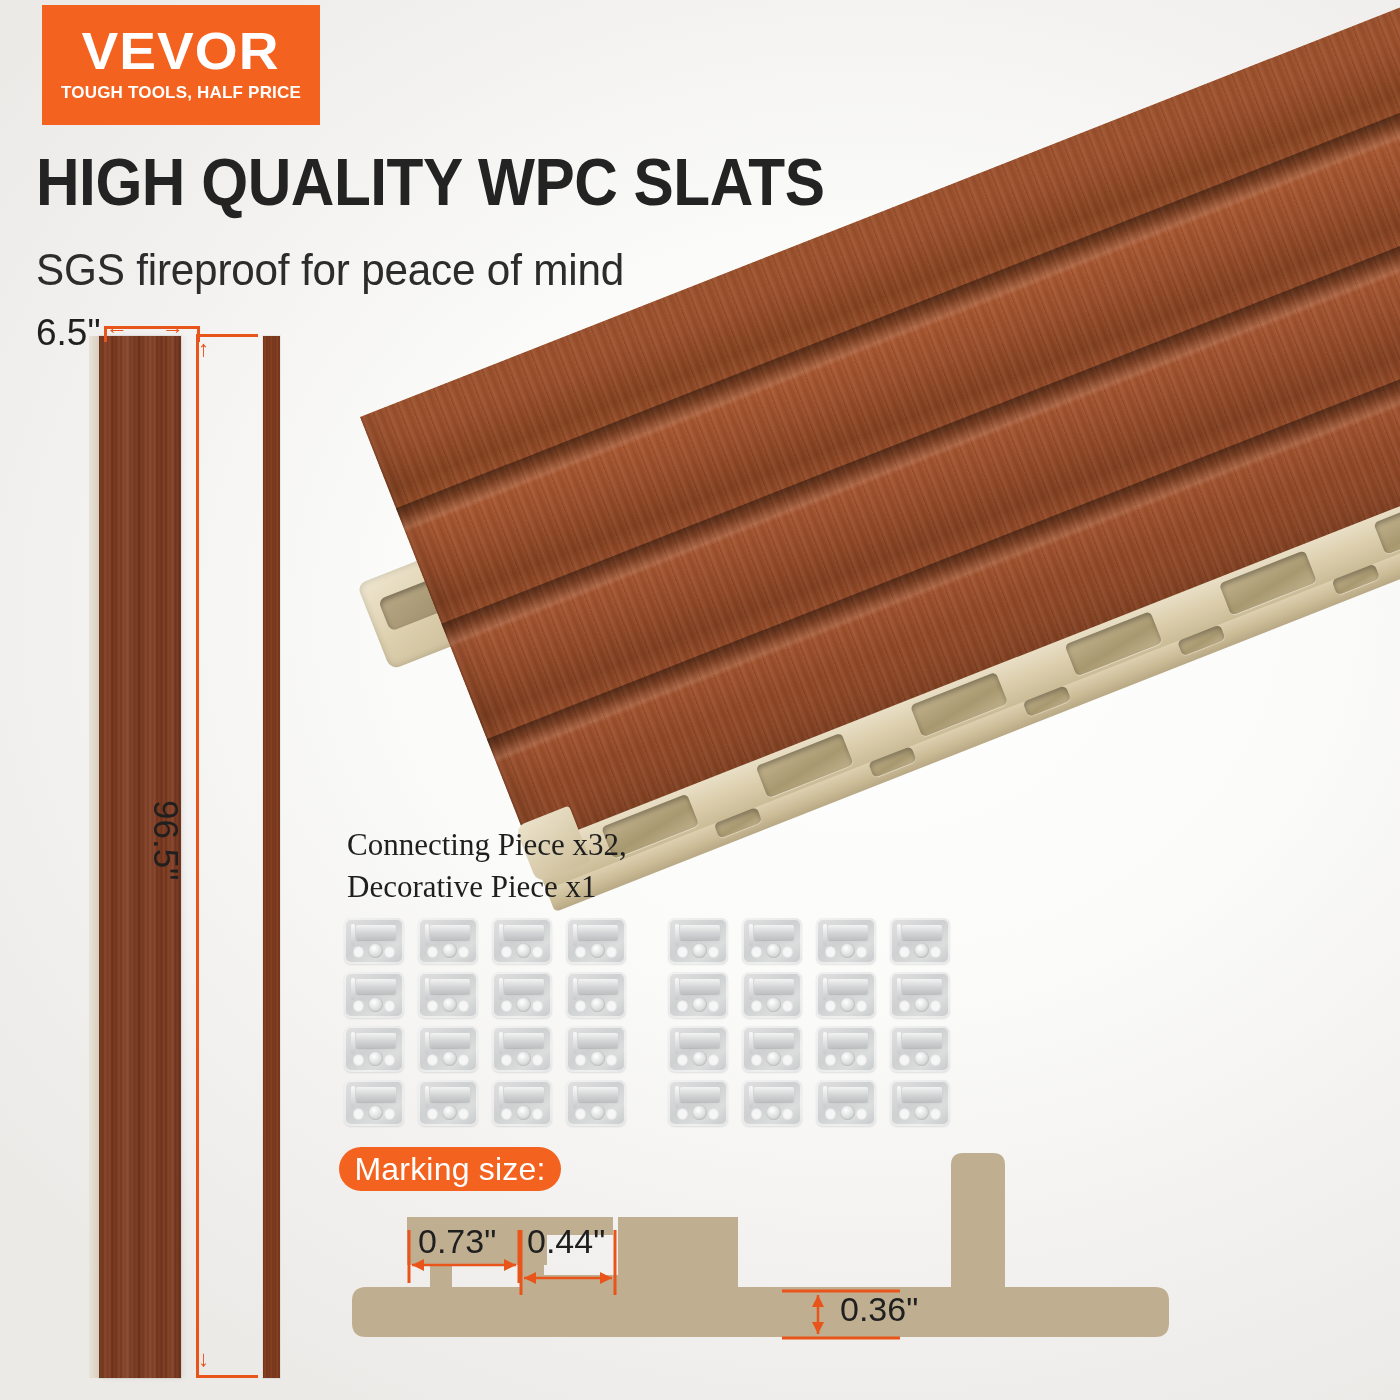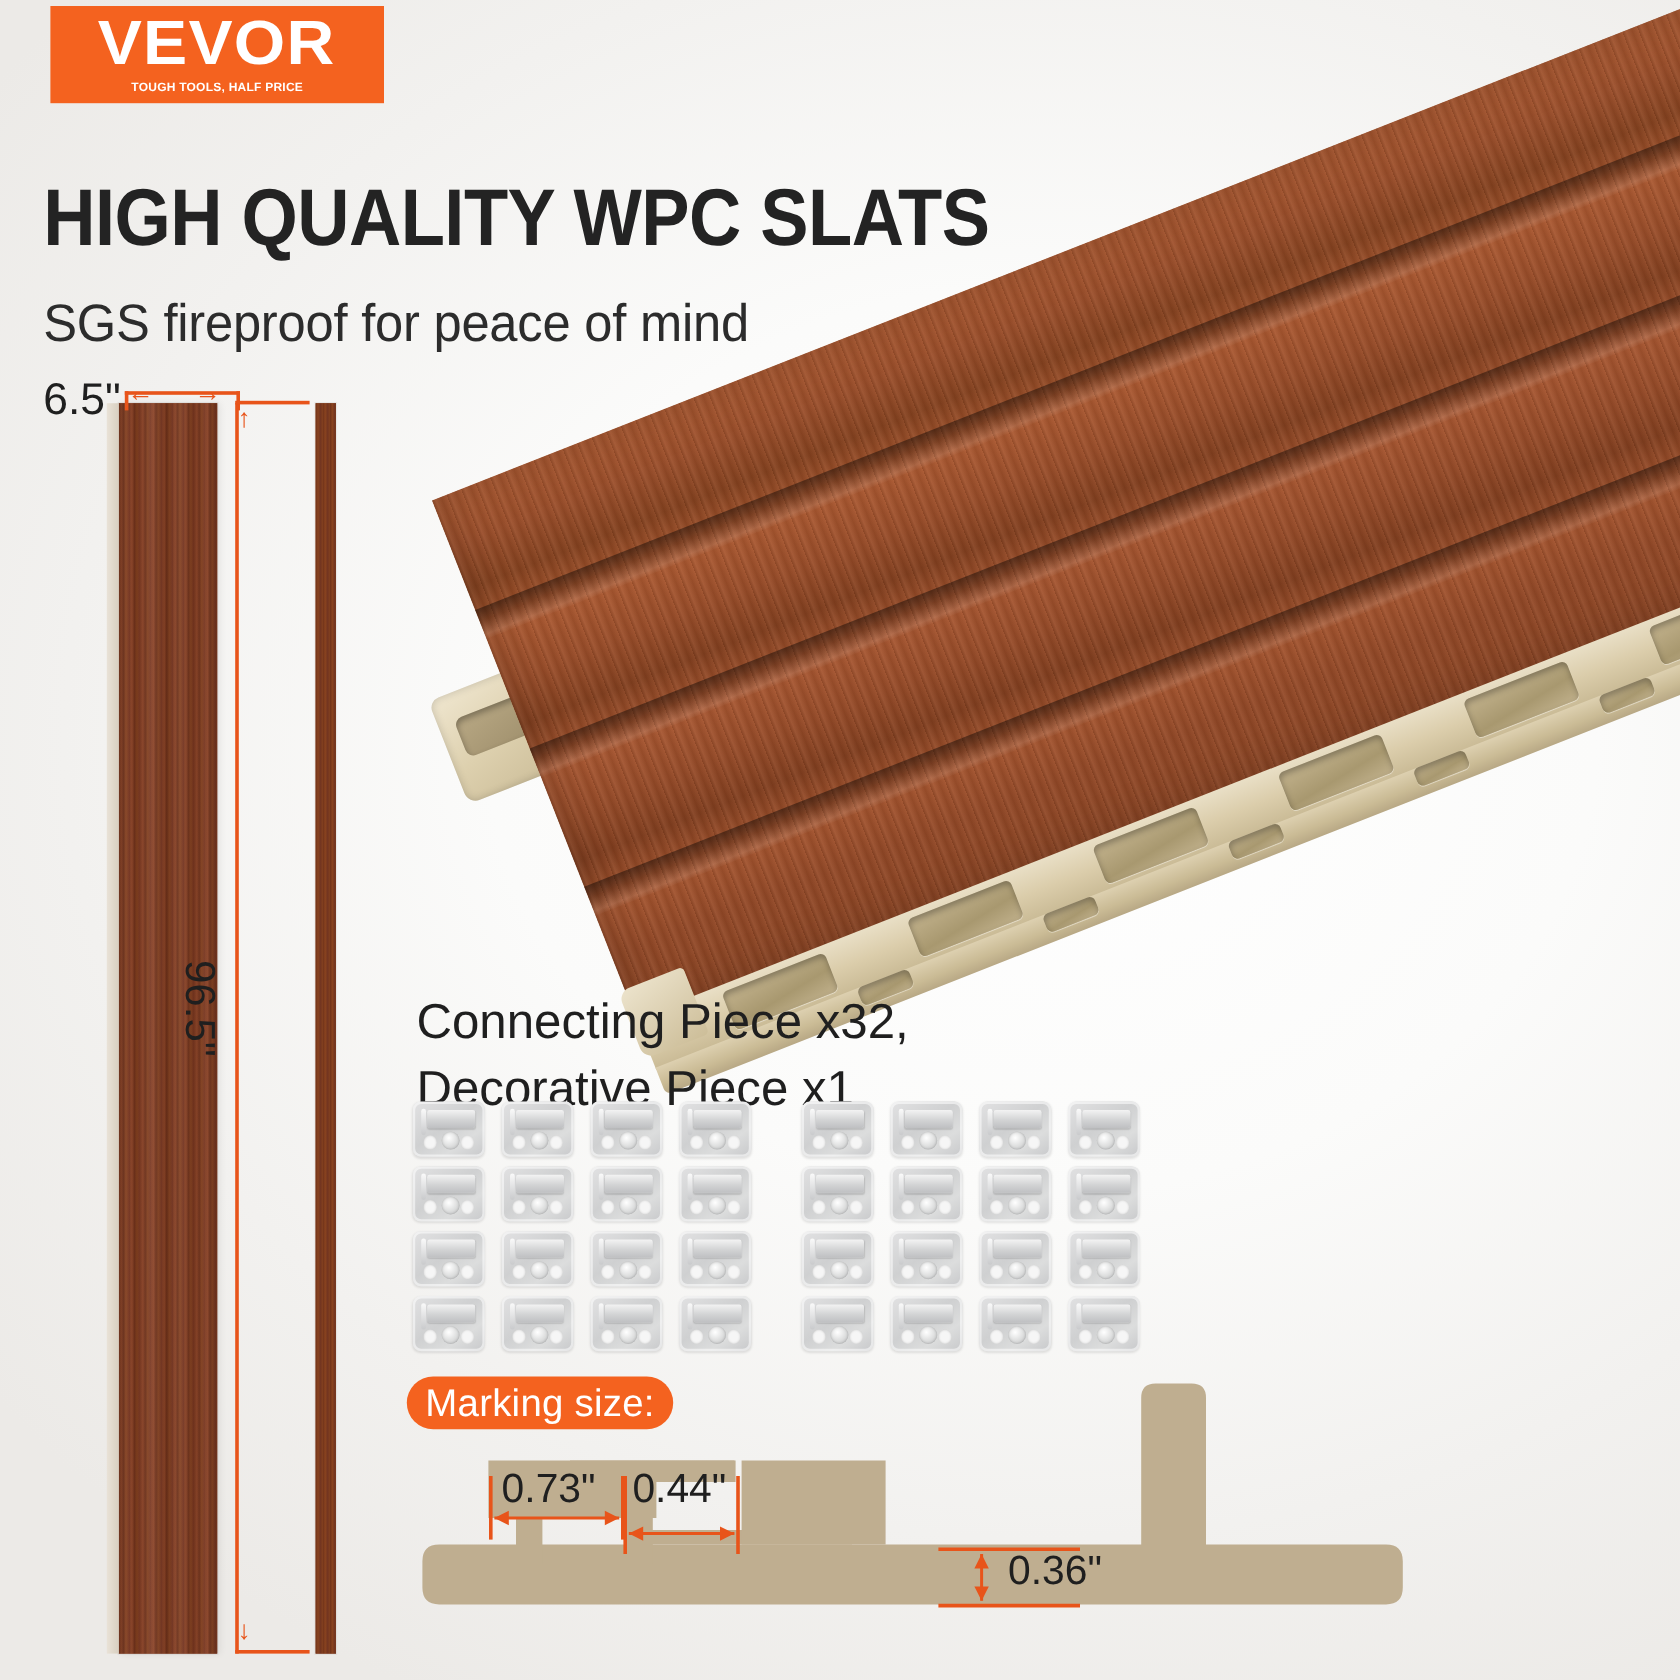--- a/index.html
+++ b/index.html
@@ -10,31 +10,31 @@
   }
   .stage{
     position:relative;width:1400px;height:1400px;
     background:
       radial-gradient(ellipse 1100px 900px at 62% 44%, #ffffff 0%, #fbfbfa 42%, #f2f1ef 74%, #eceae7 100%);
     overflow:hidden;
   }
 
   
   .brand{
-    position:absolute;left:42px;top:5px;width:278px;height:81px;
+    position:absolute;left:42px;top:5px;width:278px;height:120px;
     background:#f4621f;display:flex;flex-direction:column;
     align-items:center;justify-content:center;
   }
   .brand-word{
     color:#fff;font-weight:bold;font-size:52px;letter-spacing:1px;
     line-height:.96;font-family:"Liberation Sans", sans-serif;
     transform:scaleX(1.06);
   }
   .brand-tag{
-    color:#fff;font-weight:bold;font-size:10px;letter-spacing:.2px;
+    color:#fff;font-weight:bold;font-size:17px;letter-spacing:.2px;
     margin-top:7px;
     text-align:center;
   }
 
   
   .h1{
     position:absolute;left:36px;top:148px;
     font-size:67px;font-weight:bold;color:#232323;
     letter-spacing:-.5px;line-height:1;
     transform:scaleX(.9);transform-origin:left center;
@@ -174,21 +174,21 @@
   .cell.small{width:46px;height:16px;bottom:38px;}
   .panel-lip{
     position:absolute;left:-6px;bottom:64px;width:58px;height:60px;
     background:linear-gradient(160deg,#ece3cc,#cdbe99);
     border-radius:10px 4px 4px 10px;
   }
 
   
   .parts-text{
     position:absolute;left:347px;top:824px;
-    font-size:41px;color:#1f1f1f;line-height:1.36;
+    font-size:31px;color:#1f1f1f;line-height:1.36;font-family:Liberation Serif, serif;
   }
 
   
   .clips{position:absolute;left:344px;top:918px;display:flex;gap:42px;}
   .clip-group{display:grid;grid-template-columns:repeat(4,1fr);
               grid-auto-rows:52px;column-gap:14px;row-gap:2px;}
   .clip{
     position:relative;width:60px;height:46px;
     background:linear-gradient(145deg,#e2e2e3 0%, #cfd0d1 45%, #dcdddd 72%, #c7c8ca 100%);
     border-radius:7px;

